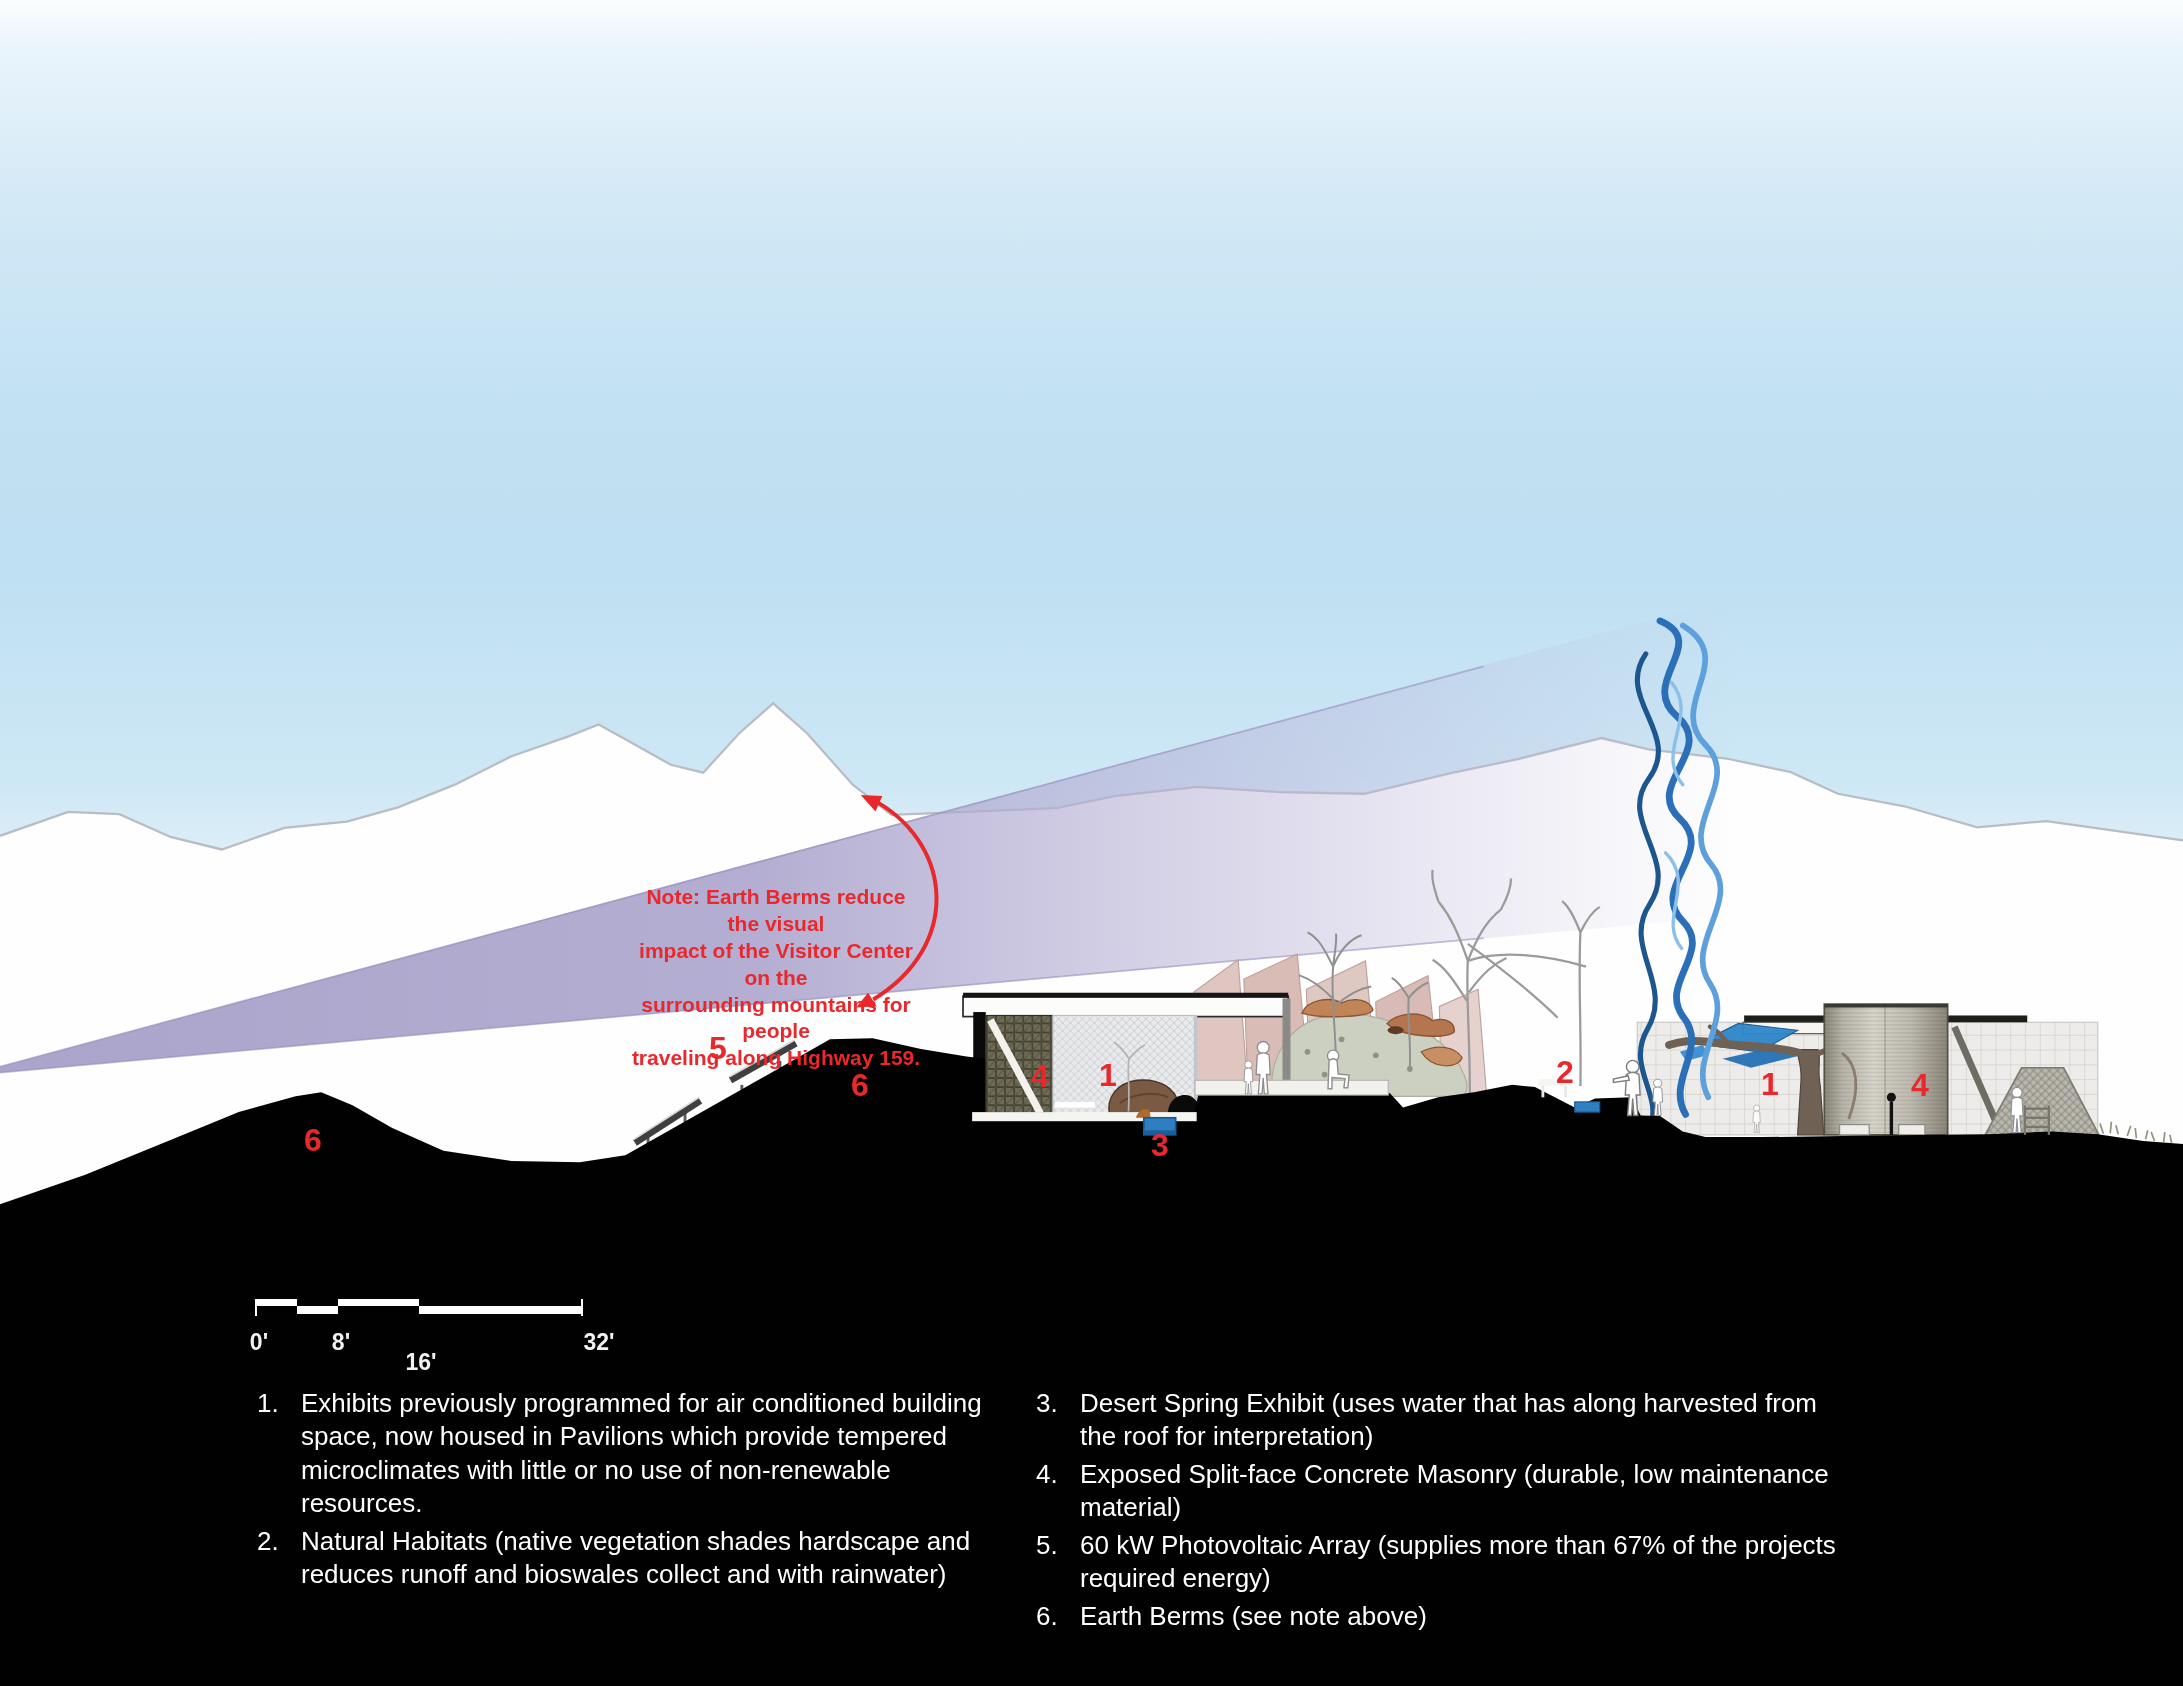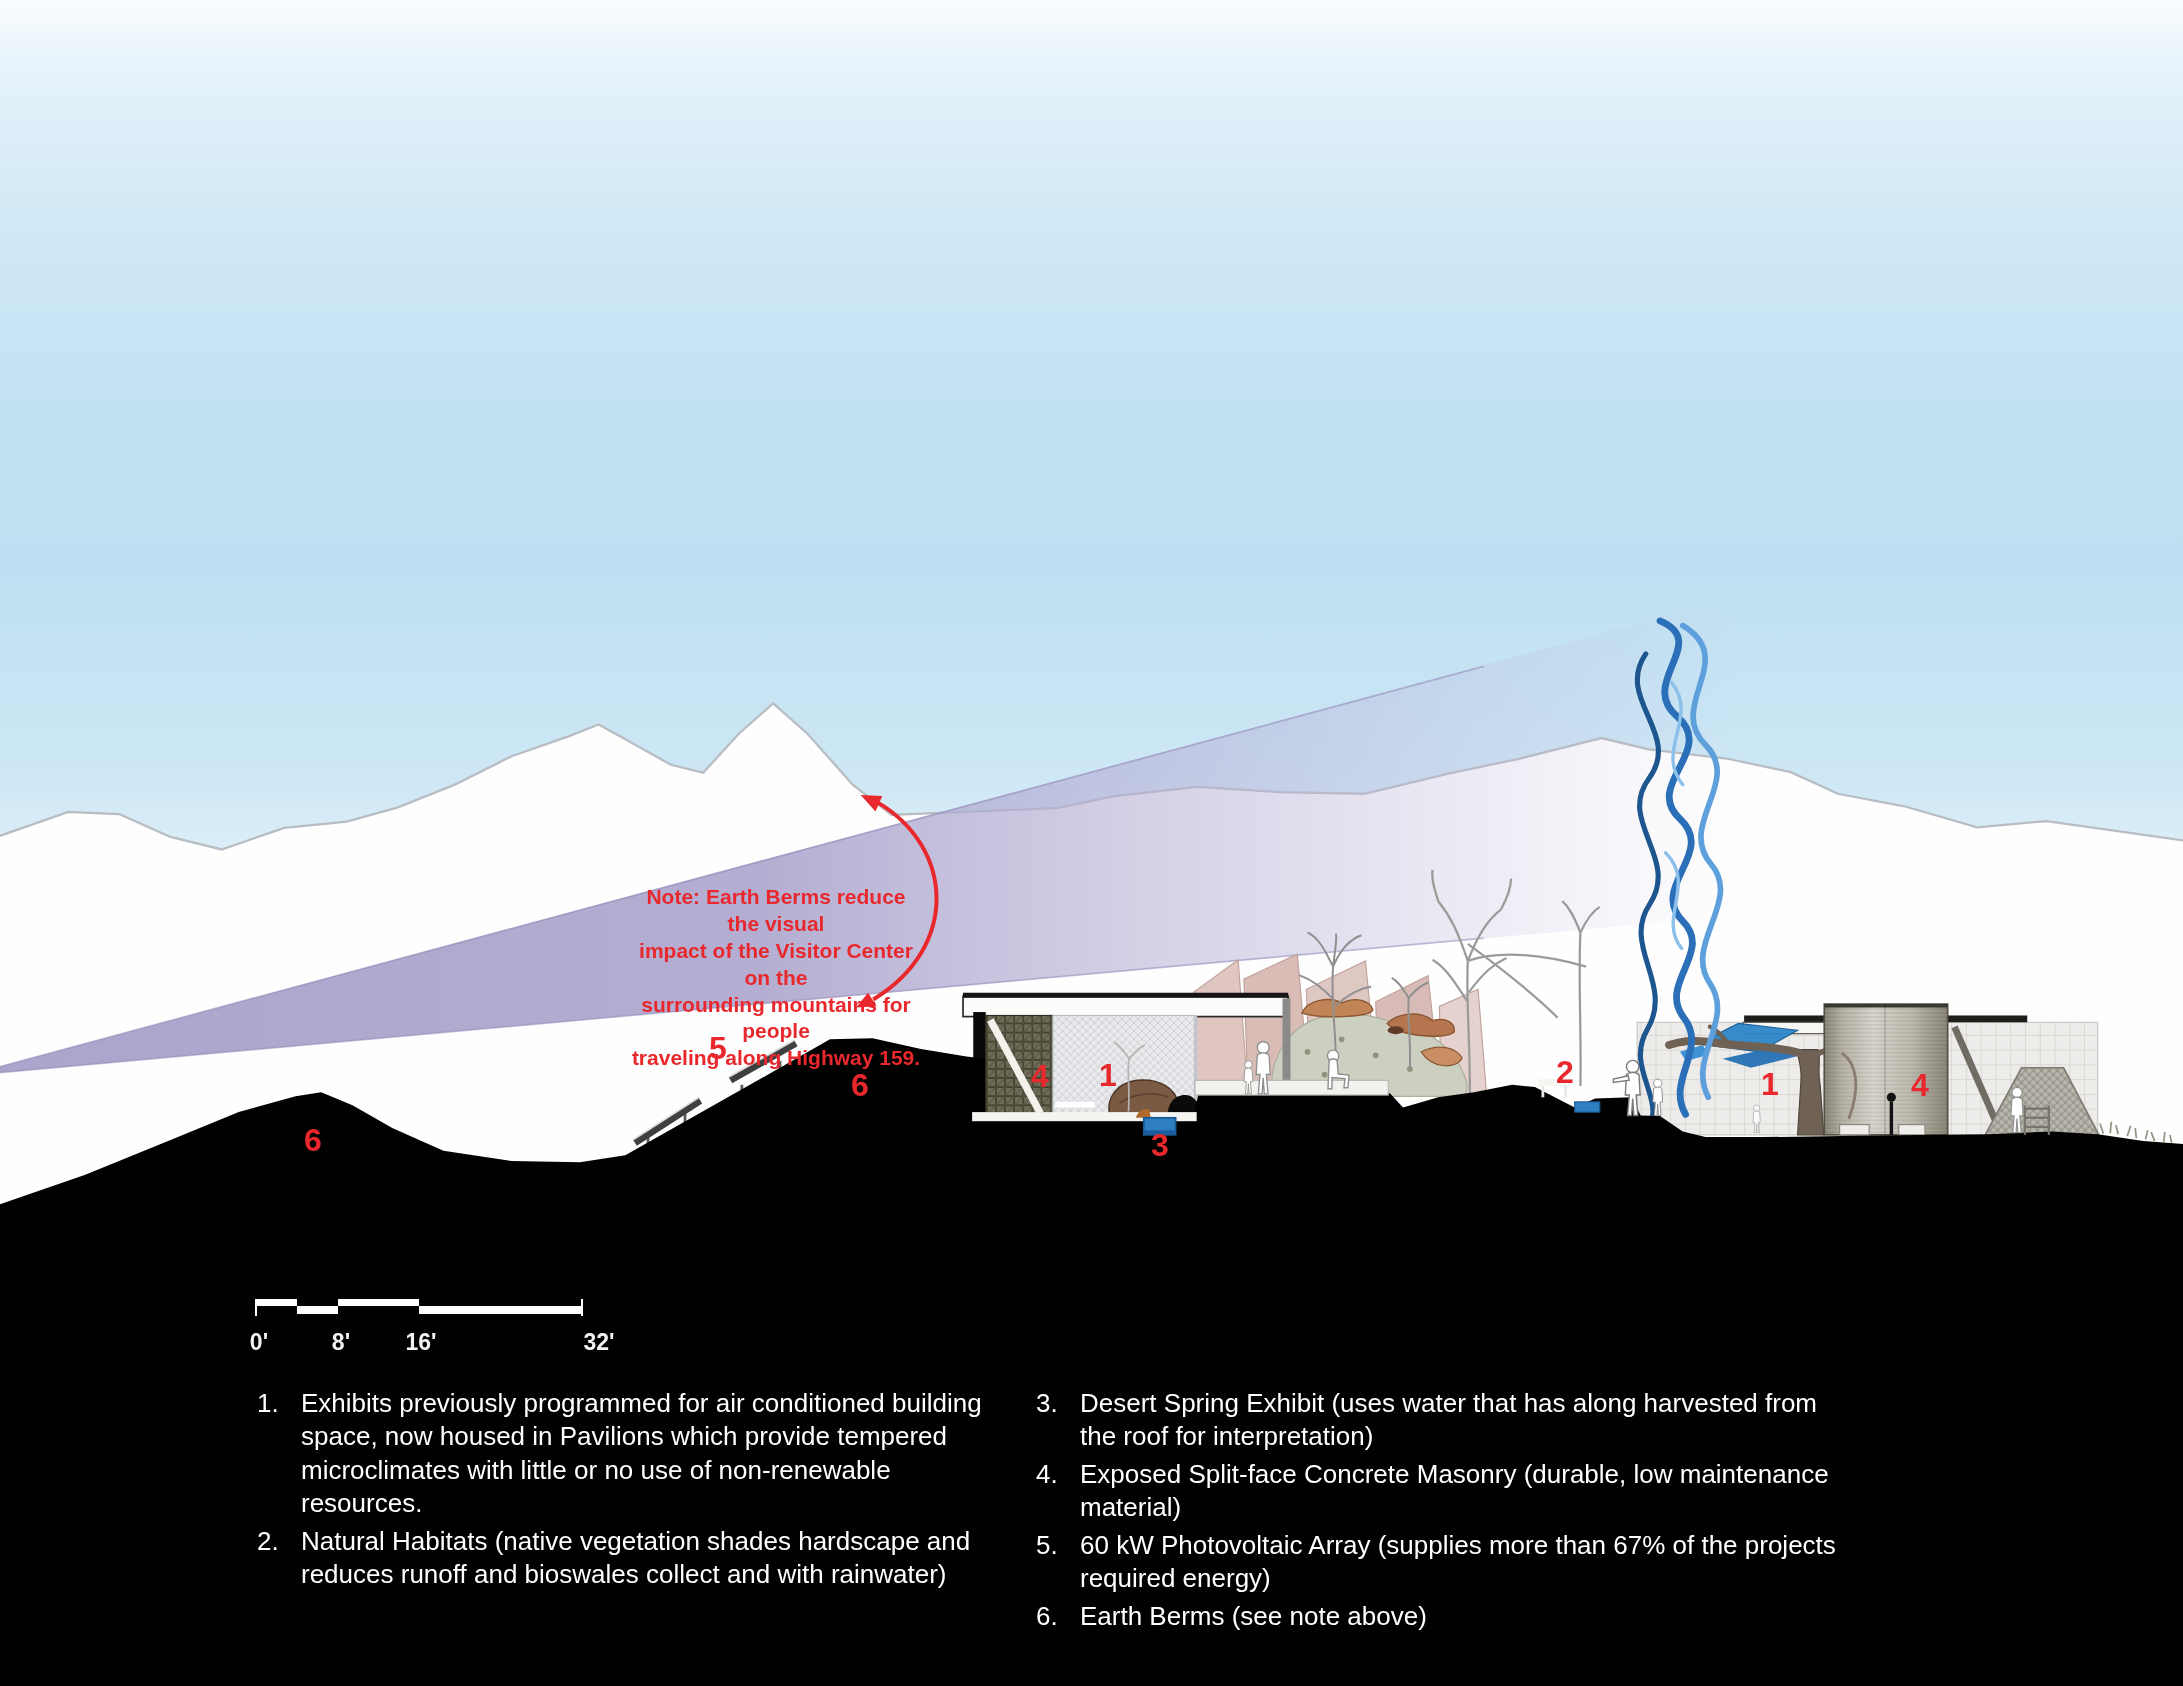--- a/index.html
+++ b/index.html
@@ -310,21 +310,21 @@
   <div class="scalebar">
     <div class="tick" style="left:0px;"></div>
     <div class="seg" style="left:1.1px;width:41px;top:0px;"></div>
     <div class="seg" style="left:42px;width:41px;top:7.4px;"></div>
     <div class="seg" style="left:83px;width:81px;top:0px;"></div>
     <div class="seg" style="left:164px;width:163px;top:7.4px;"></div>
     <div class="tick" style="left:326px;"></div>
   </div>
   <span class="scale-label" style="left:259px;">0'</span>
   <span class="scale-label" style="left:341px;">8'</span>
-  <span class="scale-label" style="left:421px;">16'</span>
+  <span class="scale-label" style="left:421px;margin-top:20px;">16'</span>
   <span class="scale-label" style="left:599px;">32'</span>
 
   <div class="legend">
     <div class="legend-col" style="left:257px;width:725px;">
       <div class="legend-item">
         <span class="legend-num">1.</span>
         <span class="legend-text">Exhibits previously programmed for air conditioned building space, now housed in Pavilions which provide tempered microclimates with little or no use of non-renewable resources.</span>
       </div>
       <div class="legend-item">
         <span class="legend-num">2.</span>

